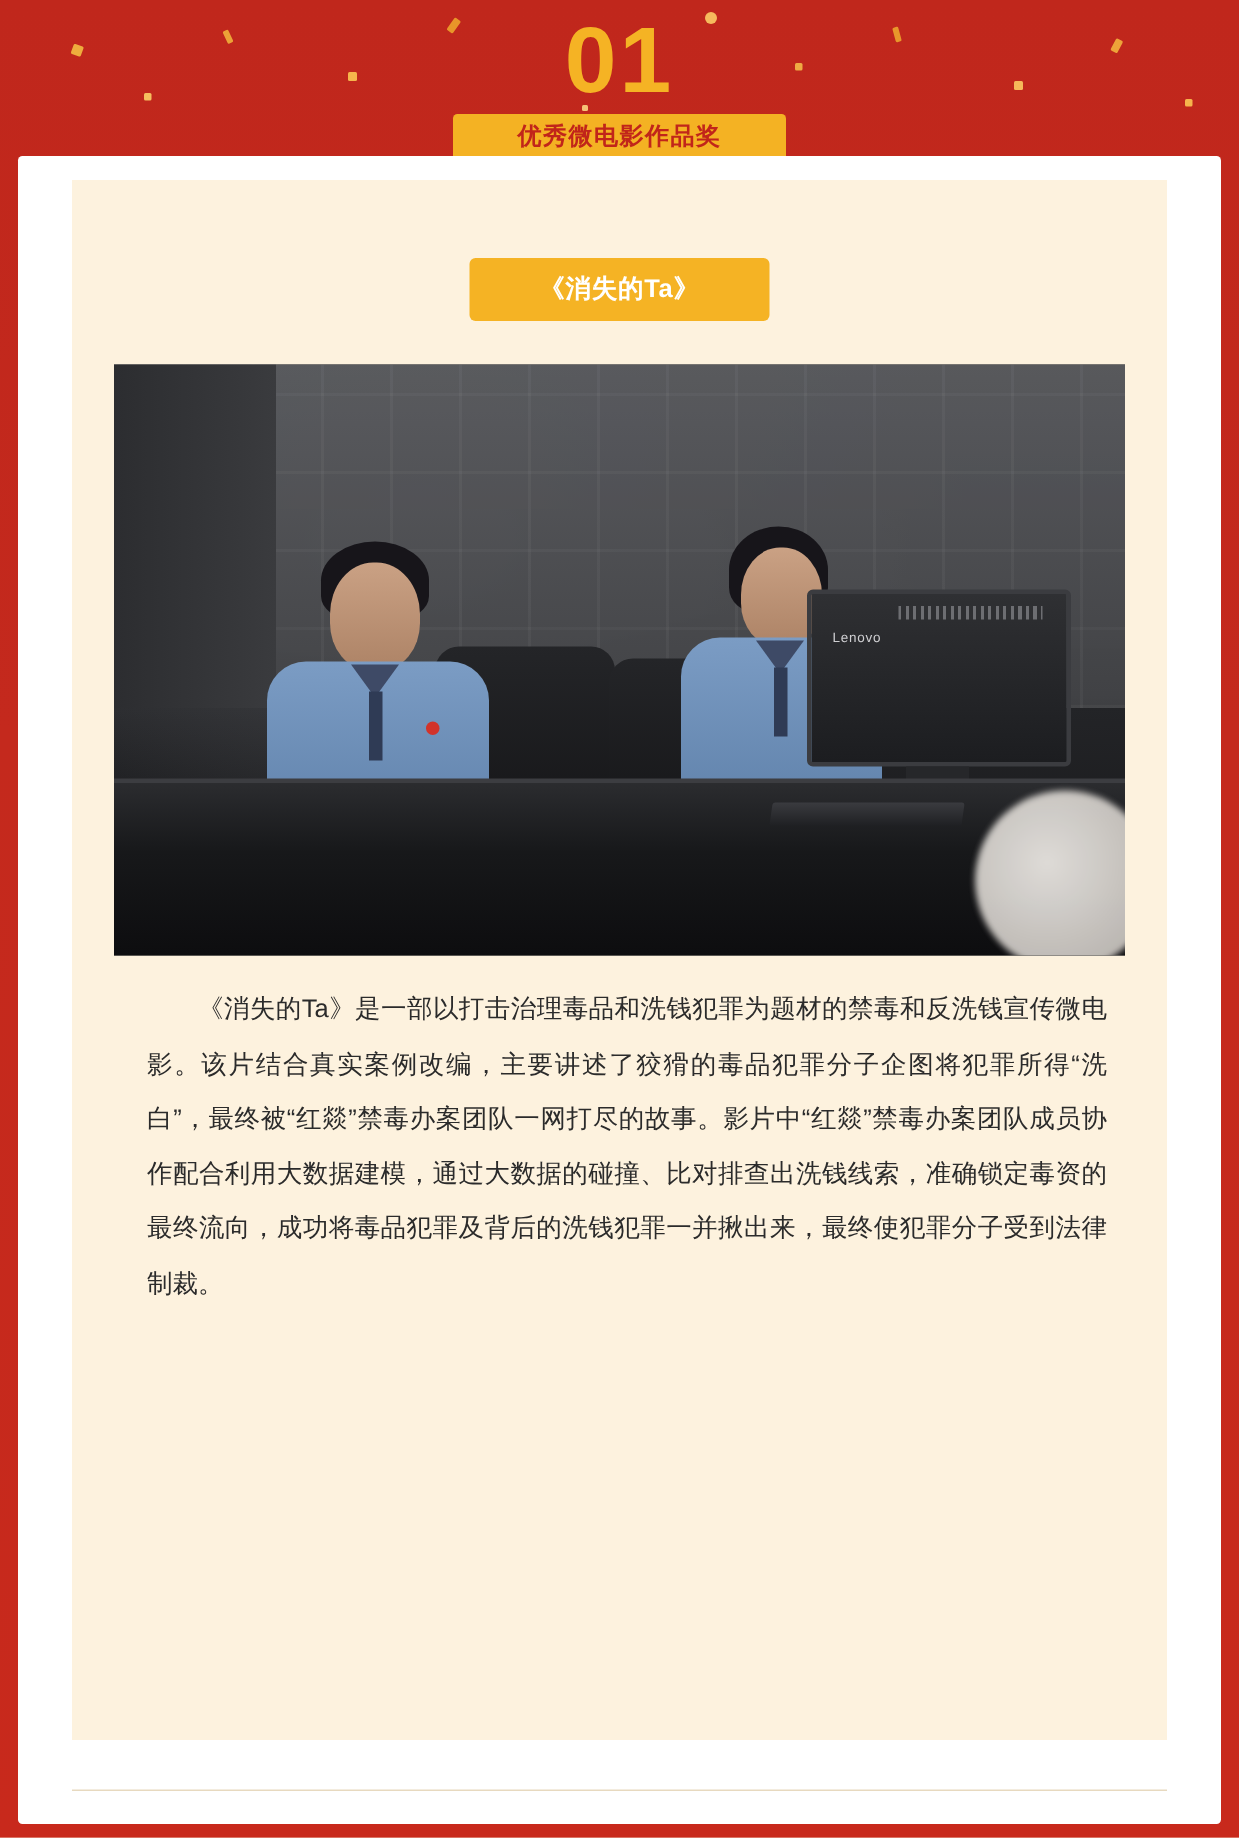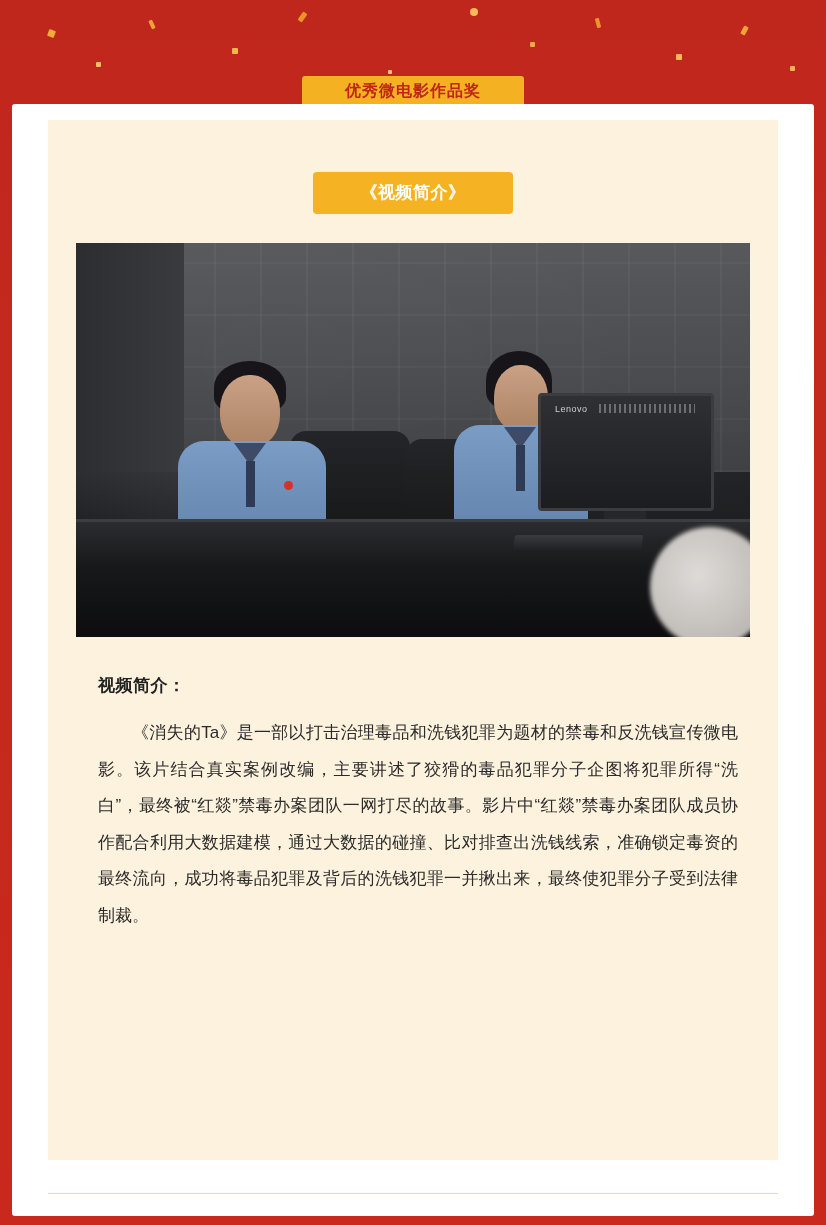--- a/index.html
+++ b/index.html
@@ -178,21 +178,21 @@
   }
   .monitor {
     position: absolute;
     right: 36px; top: 150px;
     width: 176px; height: 118px;
     background: linear-gradient(180deg,#2f3033,#1c1d20);
     border: 3px solid #3b3c40;
     border-radius: 4px;
   }
   .monitor-label {
-    position: absolute; top: 8px; left: 14px;
+    position: absolute; top: 24px; left: 14px;
     color: #cfcfd2; font-size: 9px; letter-spacing: .5px;
   }
   .monitor-strip {
     position: absolute; top: 8px; left: 58px; width: 96px; height: 9px;
     background: repeating-linear-gradient(90deg,#6d6e72 0 2px, #2e2f32 2px 5px);
   }
   .monitor-stand {
     position: absolute; right: 104px; top: 268px;
     width: 42px; height: 22px;
     background: #26272a;
@@ -253,27 +253,28 @@
     <div class="confetti" style="left:232px; top:48px;  width:6px;  height:6px;  background:#ffcf55;"></div>
     <div class="confetti" style="left:300px; top:12px;  width:5px;  height:10px; background:#f0aa2c; transform:rotate(35deg);"></div>
     <div class="confetti" style="left:470px; top:8px;   width:8px;  height:8px;  background:#ffd569; border-radius:50%;"></div>
     <div class="confetti" style="left:530px; top:42px;  width:5px;  height:5px;  background:#f7c24a;"></div>
     <div class="confetti" style="left:596px; top:18px;  width:4px;  height:10px; background:#eeab2e; transform:rotate(-15deg);"></div>
     <div class="confetti" style="left:676px; top:54px;  width:6px;  height:6px;  background:#ffd265;"></div>
     <div class="confetti" style="left:742px; top:26px;  width:5px;  height:9px;  background:#f4ba3e; transform:rotate(28deg);"></div>
     <div class="confetti" style="left:790px; top:66px;  width:5px;  height:5px;  background:#ffce55;"></div>
     <div class="confetti" style="left:388px; top:70px;  width:4px;  height:4px;  background:#ffdd85;"></div>
 
+    <div class="big-number">01</div>
     <div class="award-banner">优秀微电影作品奖</div>
   </div>
 
   <div class="card">
     <div class="inner">
 
-      <div class="title-pill">《视频简介》</div>
+      <div class="title-pill">《消失的Ta》</div>
 
       <div class="photo-wrap">
         <div class="photo"></div>
         <div class="wall"></div>
         <div class="wall-dark"></div>
 
         <div class="chair c1"></div>
         <div class="chair c2"></div>
 
         <div class="person" style="left:96px; top:118px; width:190px; height:200px;">
@@ -297,20 +298,19 @@
           <div class="monitor-label">Lenovo</div>
           <div class="monitor-strip"></div>
         </div>
         <div class="monitor-stand"></div>
 
         <div class="desk"></div>
         <div class="keyboard"></div>
         <div class="shoulder-blur"></div>
       </div>
 
-      <div class="section-label">视频简介：</div>
       <div class="body-text">《消失的Ta》是一部以打击治理毒品和洗钱犯罪为题材的禁毒和反洗钱宣传微电影。该片结合真实案例改编，主要讲述了狡猾的毒品犯罪分子企图将犯罪所得“洗白”，最终被“红燚”禁毒办案团队一网打尽的故事。影片中“红燚”禁毒办案团队成员协作配合利用大数据建模，通过大数据的碰撞、比对排查出洗钱线索，准确锁定毒资的最终流向，成功将毒品犯罪及背后的洗钱犯罪一并揪出来，最终使犯罪分子受到法律制裁。</div>
 
     </div>
     <div class="card-divider"></div>
   </div>
 
 </div>
 
 </body></html>

